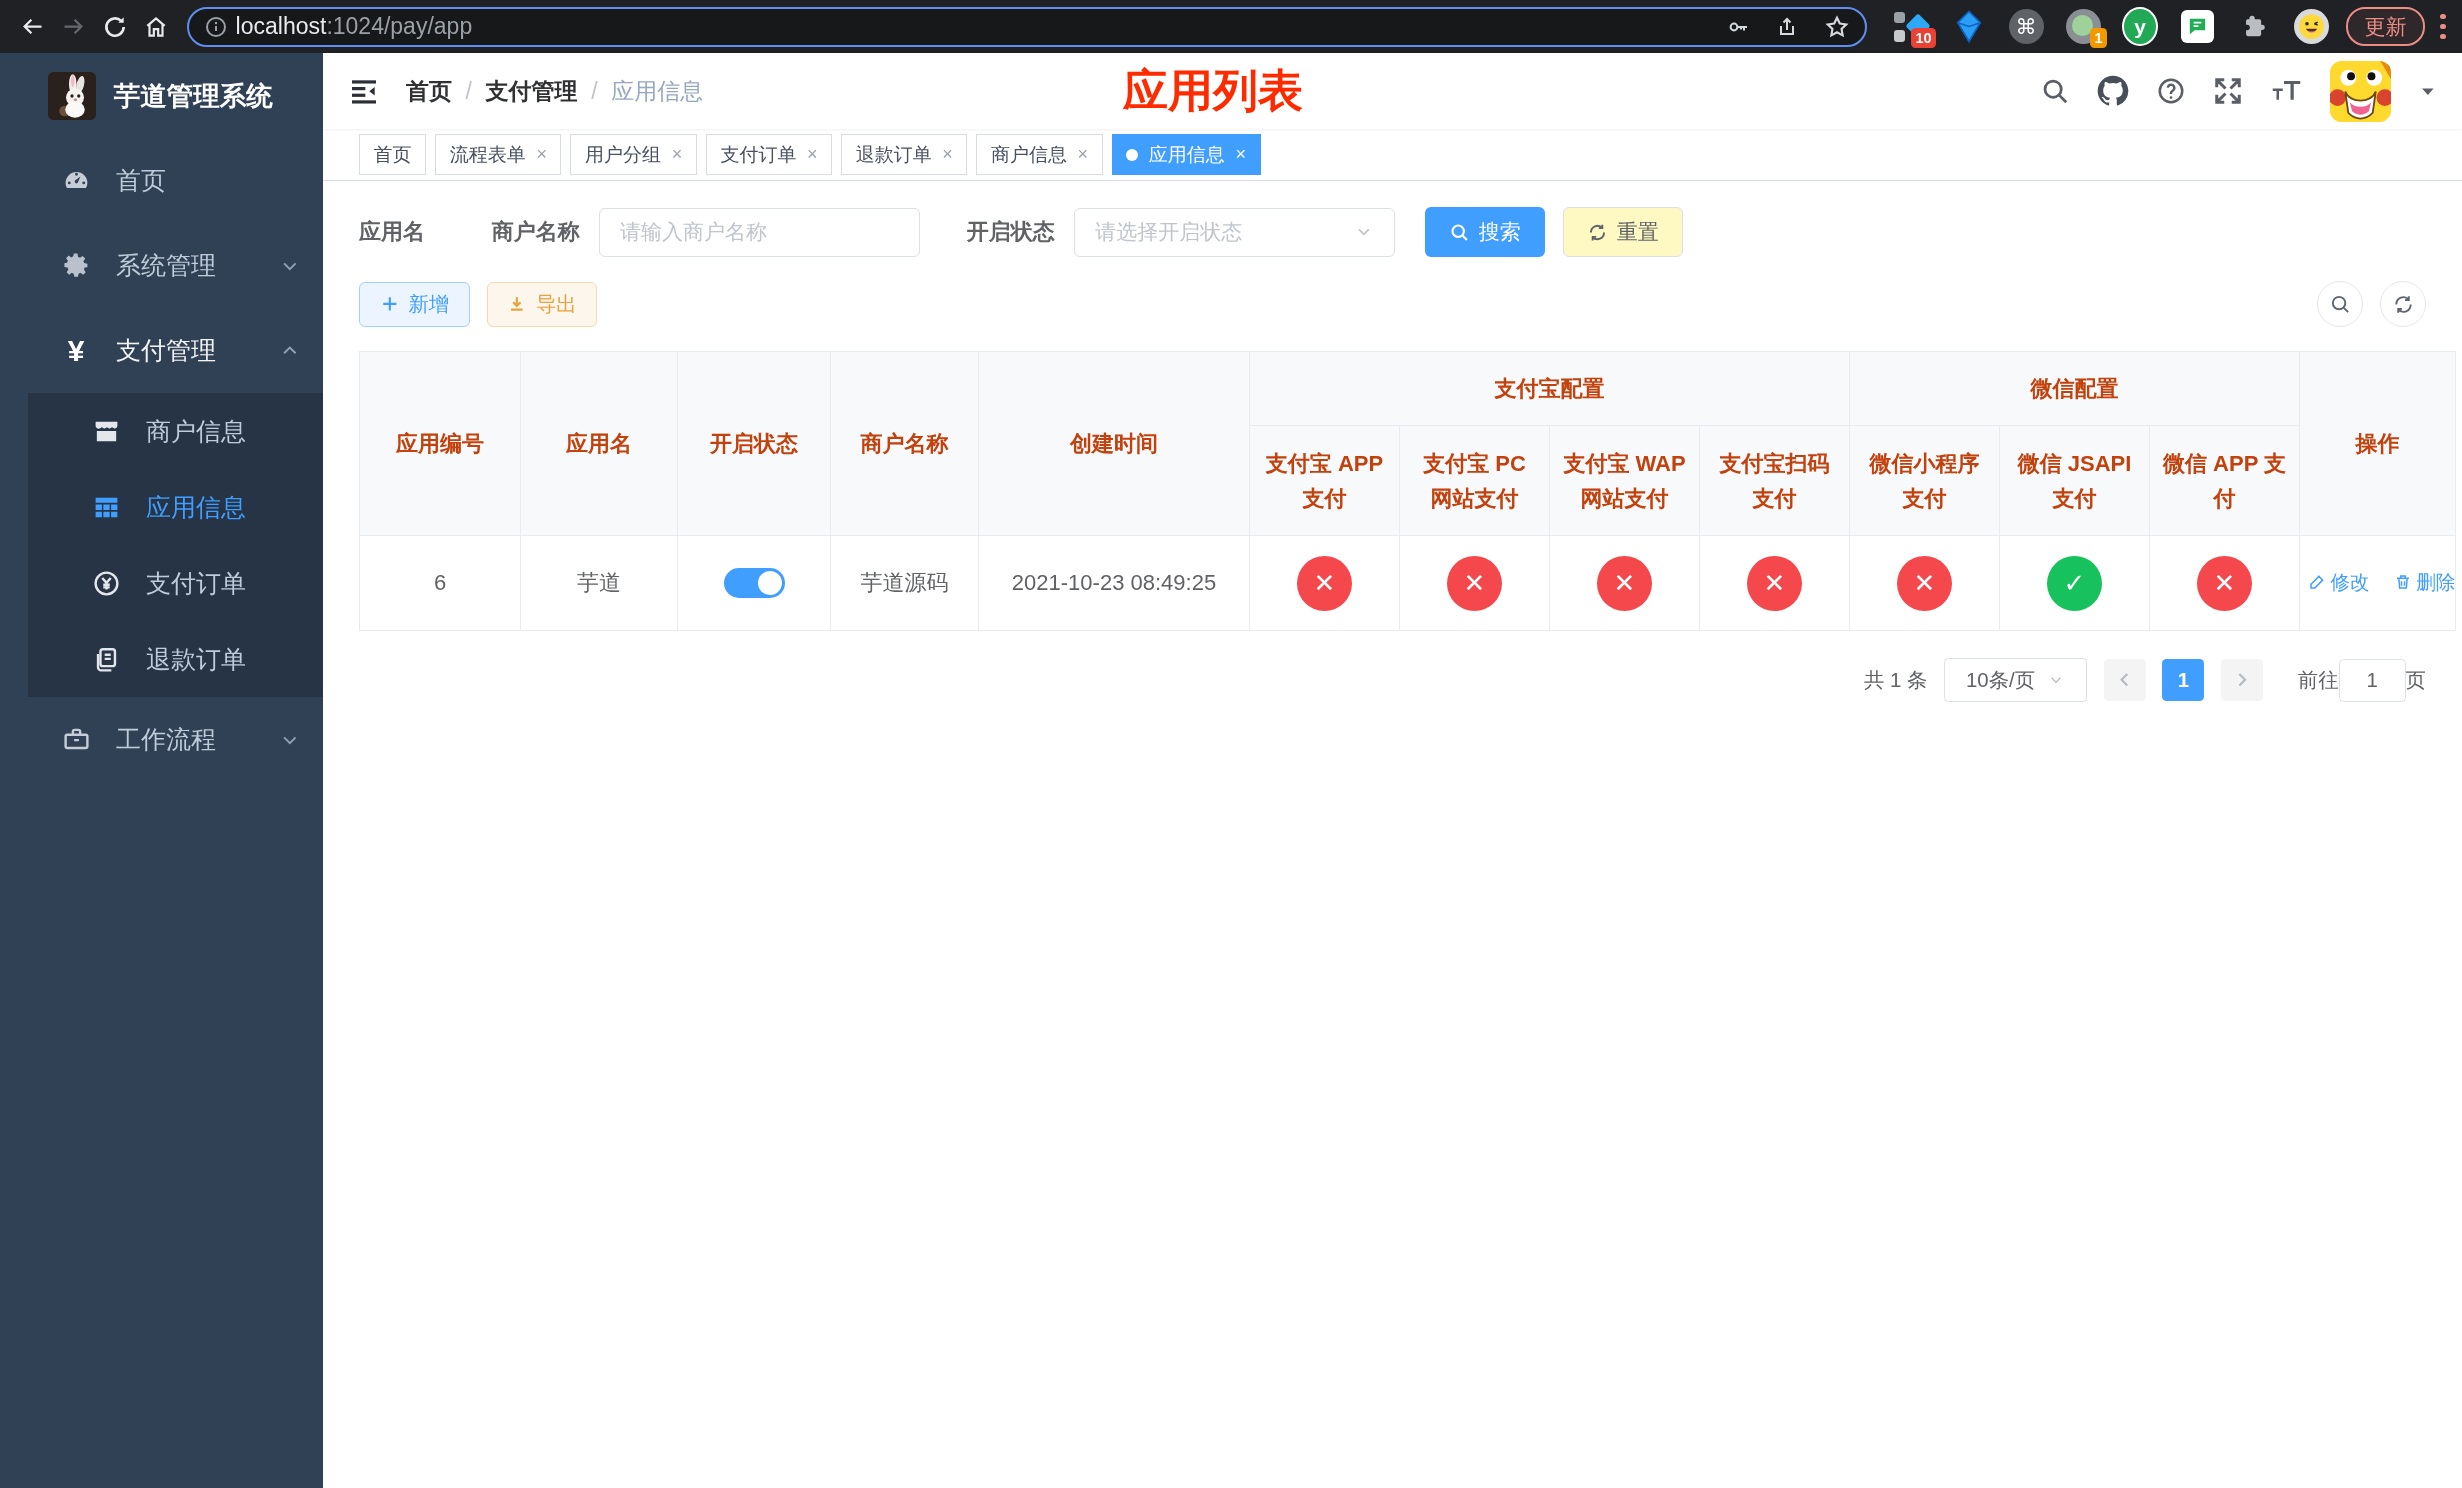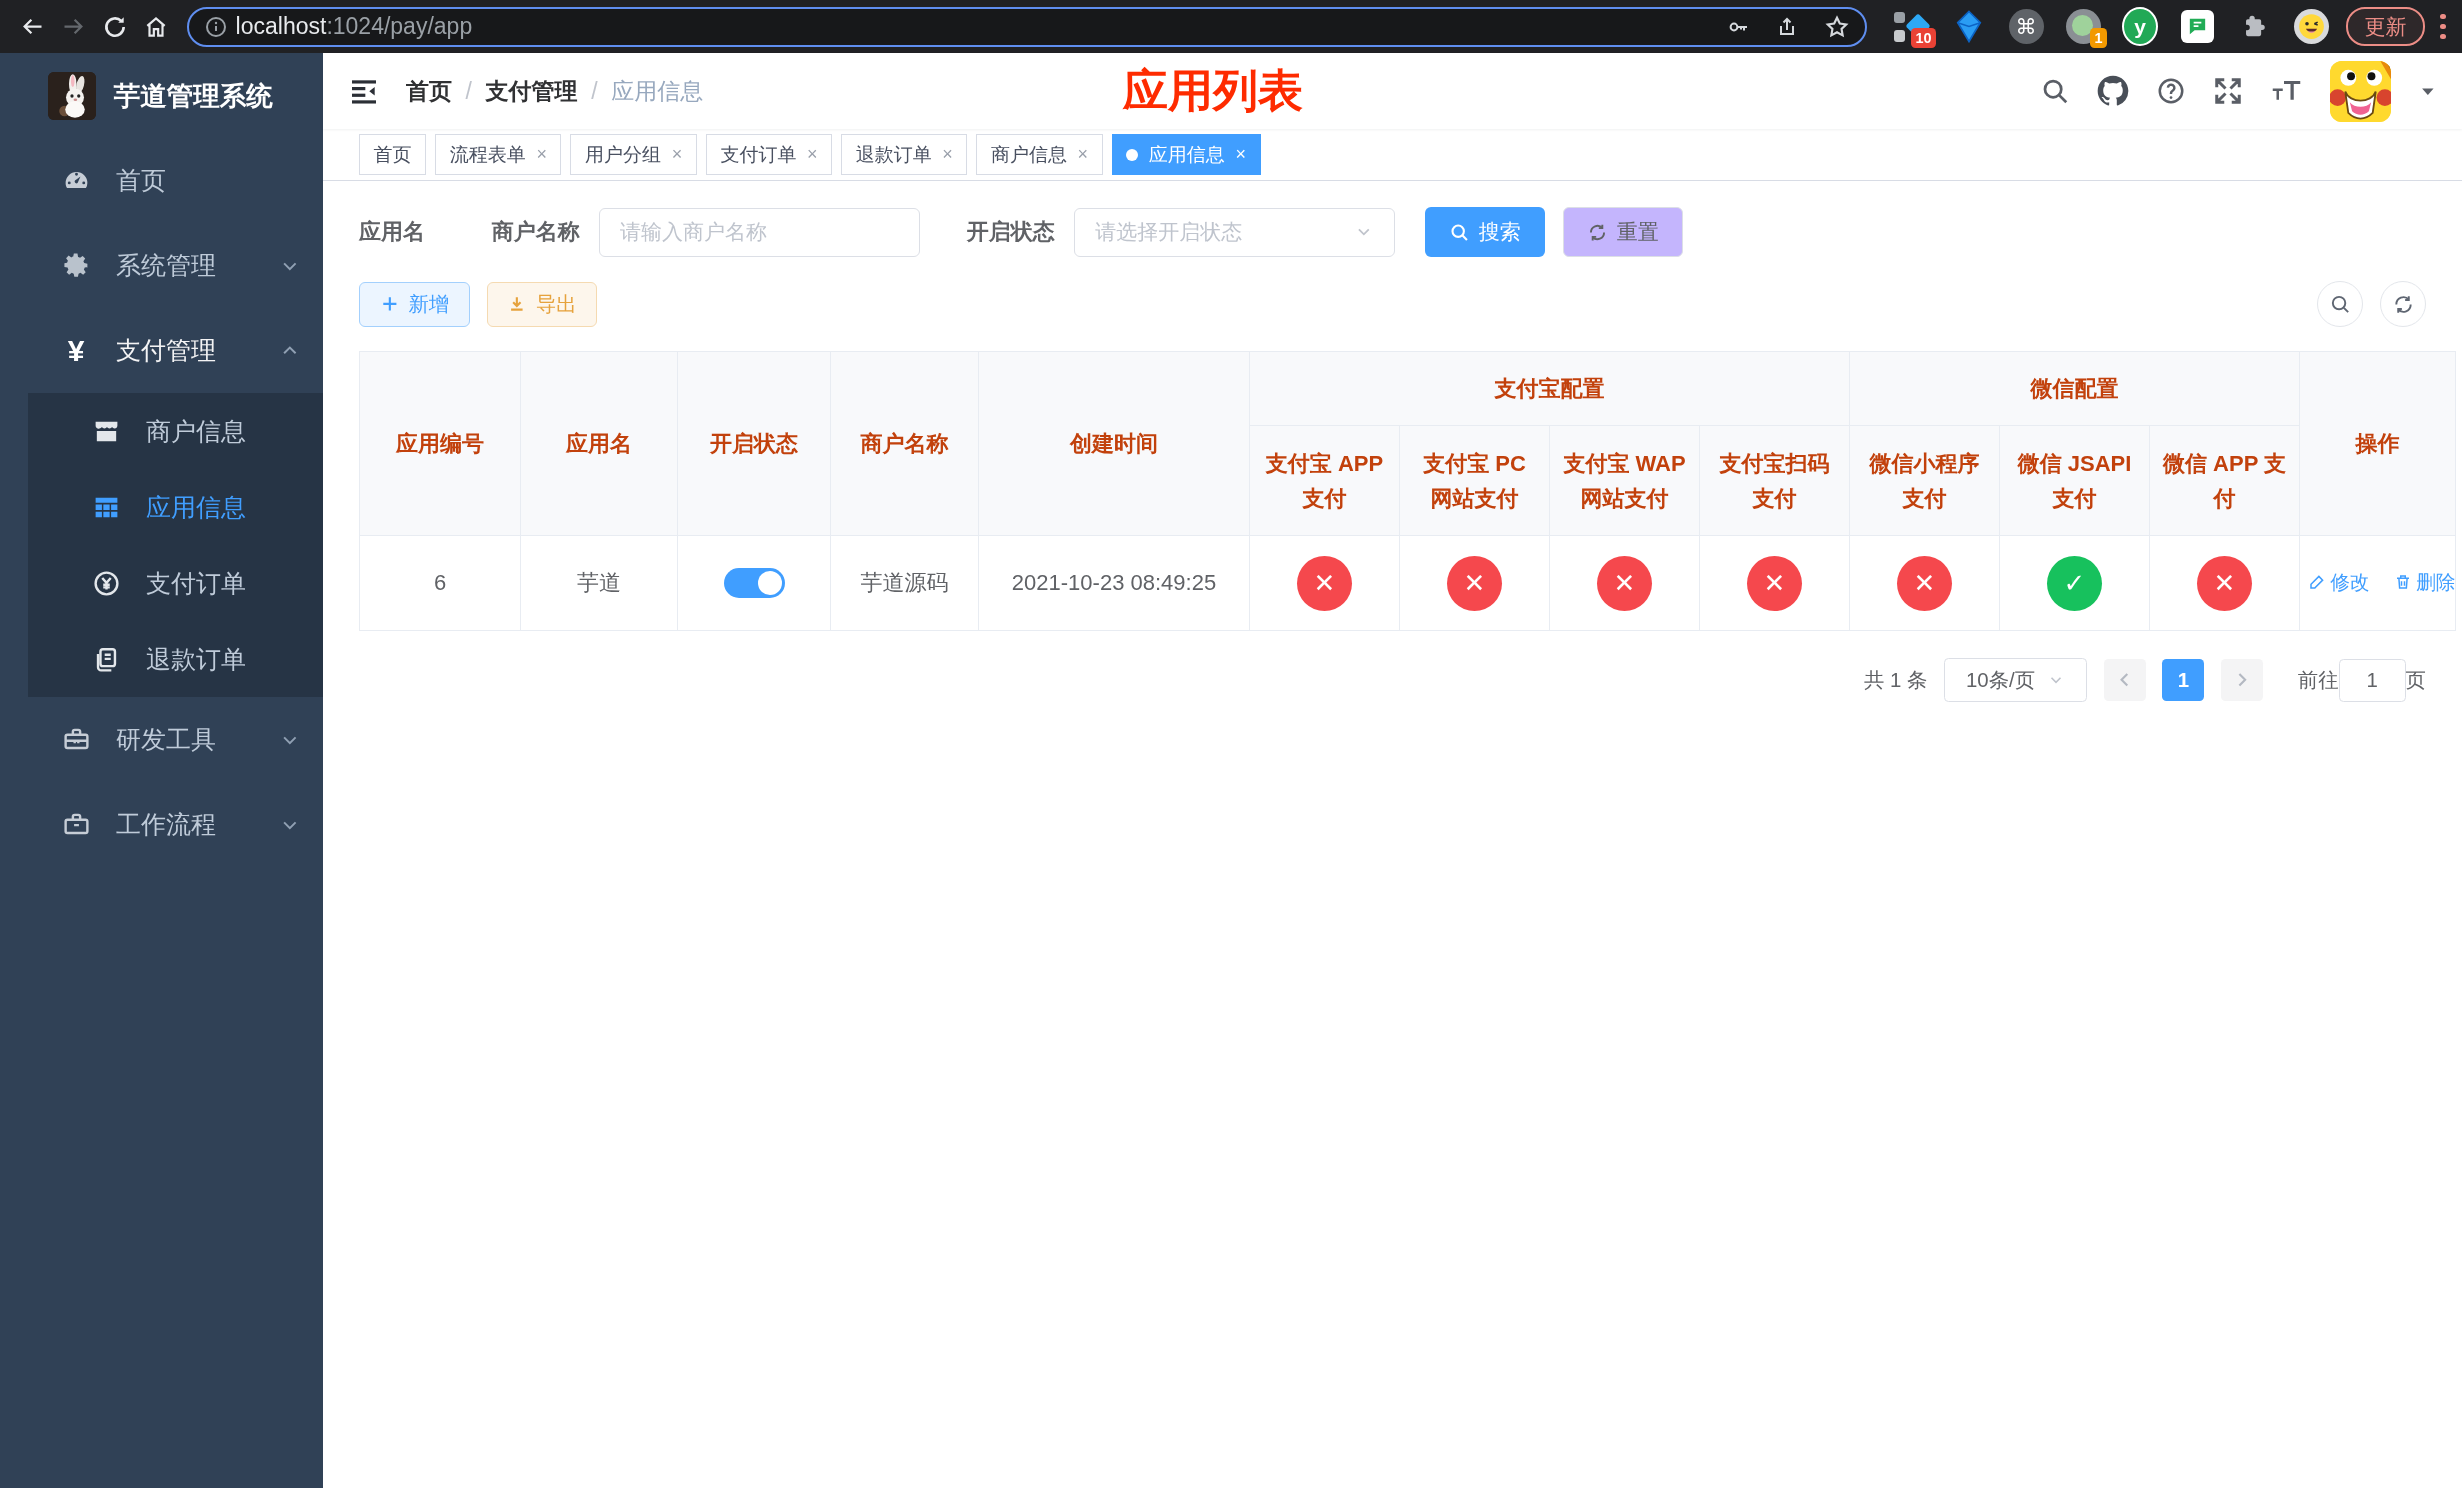--- a/index.html
+++ b/index.html
@@ -84,21 +84,21 @@
   .f-label{font-size:22px;color:#606266;font-weight:700;margin-right:19.7px;white-space:nowrap;}
   .f-input{width:279px;height:47px;border:1.5px solid #dcdfe6;border-radius:6px;padding:0 19.7px;font-size:21px;
            color:#606266;background:#fff;outline:none;font-family:inherit;}
   .f-input::placeholder{color:#bfc4cd;}
   .f-select{width:279px;height:47px;border:1.5px solid #dcdfe6;border-radius:6px;background:#fff;display:flex;
             align-items:center;padding:0 19.7px;cursor:pointer;}
   .f-select .ph{font-size:21px;color:#bfc4cd;flex:1;white-space:nowrap;}
   .btn{height:50px;border-radius:6px;display:inline-flex;align-items:center;justify-content:center;font-size:21px;
        gap:9px;padding:0 23px;border:1.5px solid transparent;cursor:pointer;font-family:inherit;white-space:nowrap;}
   .btn-primary{background:#409eff;color:#fff;}
-  .btn-plain{background:#c4b5fd;border-color:#dcdfe6;color:#606266;}
+  .btn-plain{background:#fef9c3;border-color:#dcdfe6;color:#606266;}
   .action-row{margin-top:24px;display:flex;align-items:center;}
   .btn-add{background:#ecf5ff;border-color:#a3d0fd;color:#409eff;height:45px;font-size:20.4px;padding:0 19.7px;}
   .btn-export{background:#fdf6ec;border-color:#f5dab1;color:#e6a23c;height:45px;font-size:20.4px;padding:0 19.7px;margin-left:16.7px;}
   .icon-circles{margin-left:auto;display:flex;gap:16.7px;}
   .circle-btn{width:44px;height:44px;border-radius:50%;border:1.5px solid #e3e6eb;display:flex;align-items:center;
               justify-content:center;color:#5f6672;background:#fff;cursor:pointer;}
 
   
   table.grid{margin-top:24px;border-collapse:collapse;width:100%;table-layout:fixed;}
   .grid th,.grid td{border:0.8px solid #e8ecf2;}
@@ -334,34 +334,20 @@
           <span class="mi-icon">
             <svg width="29" height="29" viewBox="0 0 24 24" fill="none" stroke="#e3e7eb" stroke-width="2">
                 <rect x="7" y="3.5" width="12" height="14" rx="2"></rect>
                 <path d="M5 7.5v11A2.5 2.5 0 0 0 7.5 21H16M10.5 8h5M10.5 11.5h5"></path>
               </svg>
           </span>
           <span>退款订单</span>
         </div>
       </div>
 
-      <div class="menu-item">
-        <span class="mi-icon">
-          <svg width="29" height="29" viewBox="0 0 24 24" fill="none" stroke="#c6cdd6" stroke-width="2">
-              <rect x="3" y="8" width="18" height="11" rx="1.5"></rect>
-              <path d="M9 8V5.5A1.5 1.5 0 0 1 10.5 4h3A1.5 1.5 0 0 1 15 5.5V8M3 13h18M10.5 12v3M13.5 12v3"></path>
-            </svg>
-        </span>
-        <span>研发工具</span>
-        <span class="chev">
-          <svg width="19.7" height="19.7" viewBox="0 0 24 24" fill="none" stroke="currentColor" stroke-width="2.4">
-              <path d="M5 9l7 7 7-7"></path>
-            </svg>
-        </span>
-      </div>
       <div class="menu-item">
         <span class="mi-icon">
           <svg width="29" height="29" viewBox="0 0 24 24" fill="none" stroke="#c6cdd6" stroke-width="2">
               <rect x="3" y="8" width="18" height="11" rx="1.5"></rect>
               <path d="M9 8V5.5A1.5 1.5 0 0 1 10.5 4h3A1.5 1.5 0 0 1 15 5.5V8M10 12.5h4"></path>
             </svg>
         </span>
         <span>工作流程</span>
         <span class="chev">
           <svg width="19.7" height="19.7" viewBox="0 0 24 24" fill="none" stroke="currentColor" stroke-width="2.4">

